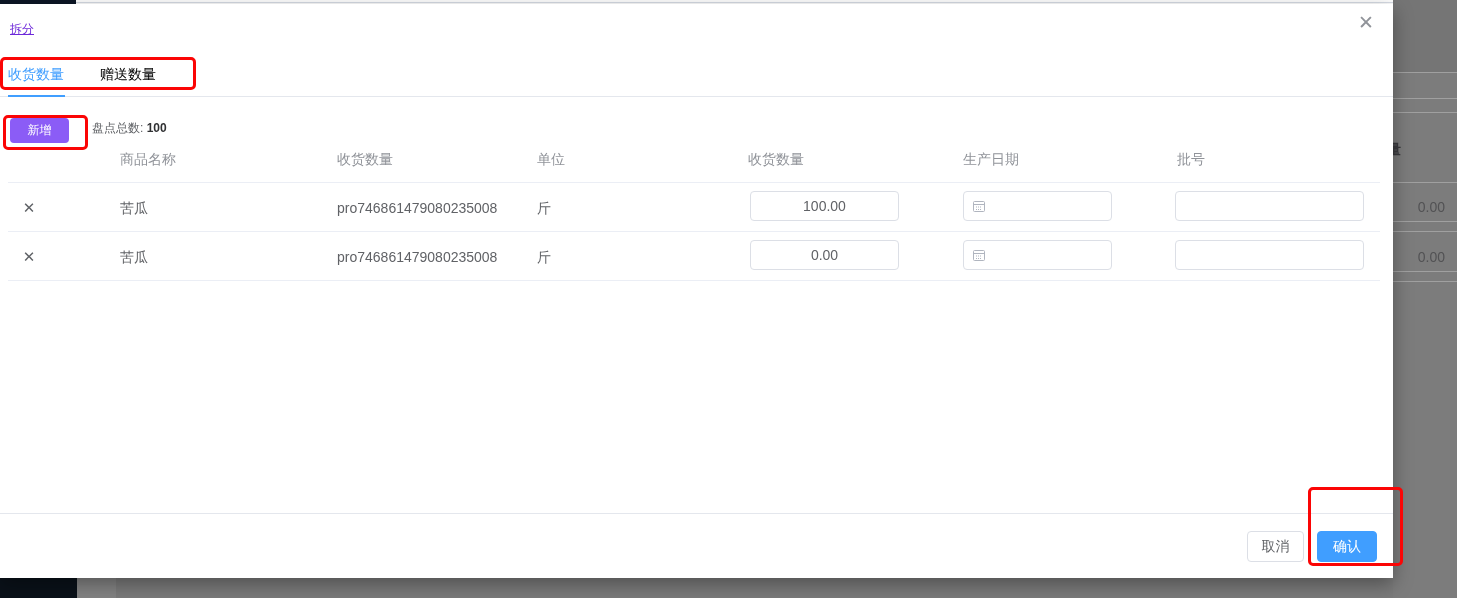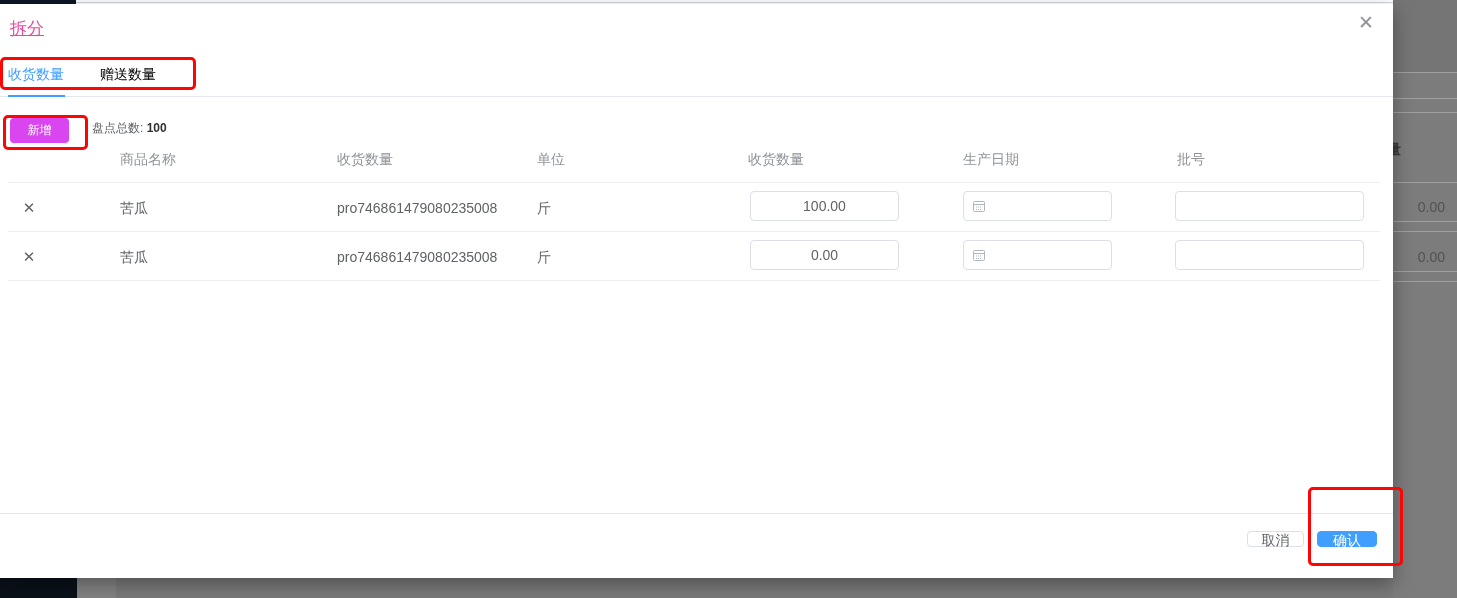--- a/index.html
+++ b/index.html
@@ -23,52 +23,52 @@
   .bg-top-dark { left:0; top:0; width:76px; height:4px; background:#0c1626; }
   .bg-top-line { left:76px; top:2px; width:1317px; height:1px; background:#d8dde6; }
 
   .bg-bottom { left:0; top:578px; width:1393px; height:20px; background:#7a7a7a; }
   .bg-sidebar-block { left:0; top:0; width:77px; height:20px; background:#0a1119; }
   .bg-band { left:77px; top:0; width:39px; height:20px; background:#838383; }
 
   
   .modal { left:0; top:4px; width:1393px; height:574px; background:#ffffff;
            box-shadow:0 6px 18px rgba(0,0,0,0.35); z-index:10; }
-  .m-title { left:10px; top:13px; font-size:17px; line-height:24px; color:#ec4899;text-decoration:underline; }
+  .m-title { left:10px; top:13px; font-size:12px; line-height:24px; color:#6d28d9;text-decoration:underline; }
   .m-close { left:1353px; top:6px; width:26px; height:26px; font-size:19px; line-height:26px;
              text-align:center; color:#909399; cursor:pointer; }
 
   .tabs { left:0; top:50px; width:1393px; height:43px; border-bottom:1px solid #e4e7ed; }
   .tab { position:absolute; top:12px; font-size:14px; cursor:pointer; }
   .tab-active { left:8px; color:#409eff; }
   .tab-inactive { left:100px; color:#000000; }
   .tab-underline { position:absolute; left:8px; bottom:-1px; width:57px; height:2px; background:#409eff; }
 
-  .btn-add { left:10px; top:114px; width:59px; height:25px; background:#d946ef; border:none;
+  .btn-add { left:10px; top:114px; width:59px; height:25px; background:#8b5cf6; border:none;
              border-radius:4px; color:#ffffff; font-size:12px; cursor:pointer;
              font-family:"Liberation Sans", sans-serif; }
   .total { left:92px; top:116px; font-size:12px; color:#606266; }
   .total b { color:#303133; font-weight:bold; }
 
   .th { position:absolute; top:147px; font-size:14px; color:#909399; }
   .row-line { left:8px; width:1372px; height:1px; background:#ebeef5; }
 
   .cell-text { position:absolute; font-size:14px; color:#606266; }
   .del-icon { position:absolute; left:21px; width:16px; text-align:center; font-size:15px;
               color:#5f6266; cursor:pointer; }
   .inp { position:absolute; height:30px; border:1px solid #dcdfe6; border-radius:4px;
          font-size:14px; color:#606266; background:#fff; outline:none;
          font-family:"Liberation Sans", sans-serif; }
   .inp-qty { left:750px; width:149px; text-align:center; }
   .inp-date { left:963px; width:149px; padding-left:30px; }
   .inp-batch { left:1175px; width:189px; padding:0 10px; }
   .date-icon { position:absolute; left:972px; width:14px; height:14px; pointer-events:none; }
 
   .footer-line { left:0; top:509px; width:1393px; height:1px; background:#e4e7ed; }
-  .btn { position:absolute; top:527px; height:16px; border-radius:4px; font-size:14px;
+  .btn { position:absolute; top:527px; height:31px; border-radius:4px; font-size:14px;
          cursor:pointer; font-family:"Liberation Sans", sans-serif; }
   .btn-cancel { left:1247px; width:57px; background:#ffffff; border:1px solid #dcdfe6; color:#606266; }
   .btn-confirm { left:1317px; width:60px; background:#409eff; border:1px solid #409eff; color:#ffffff; }
 
   
   .ann { position:absolute; border:3px solid #fb0505; border-radius:5px; z-index:50; pointer-events:none; }
   .ann-tabs { left:0; top:57px; width:196px; height:33px; }
   .ann-add { left:3px; top:115px; width:85px; height:35px; }
   .ann-confirm { left:1308px; top:487px; width:95px; height:79px; }
 </style>

